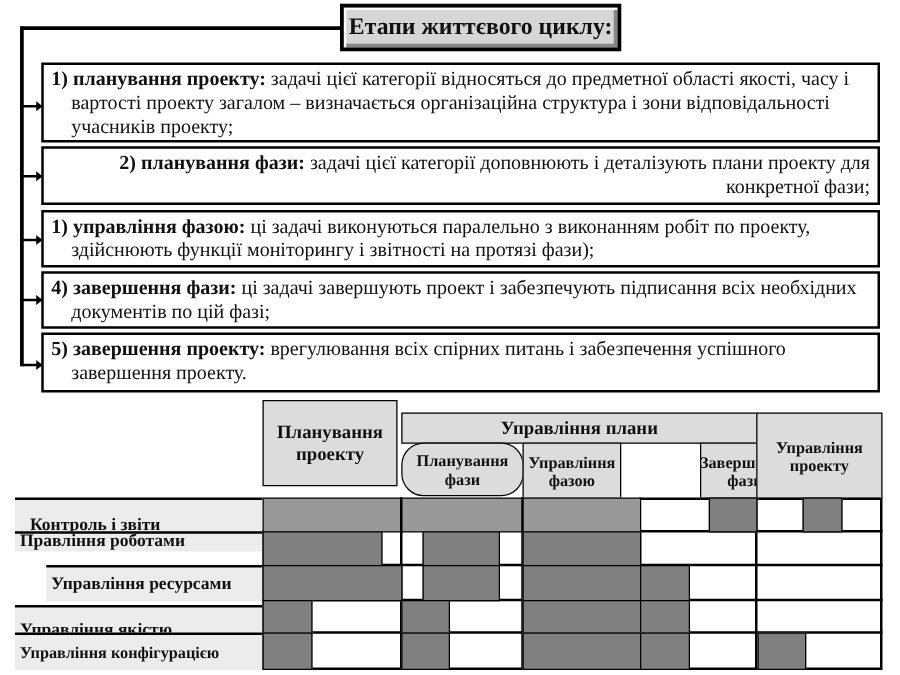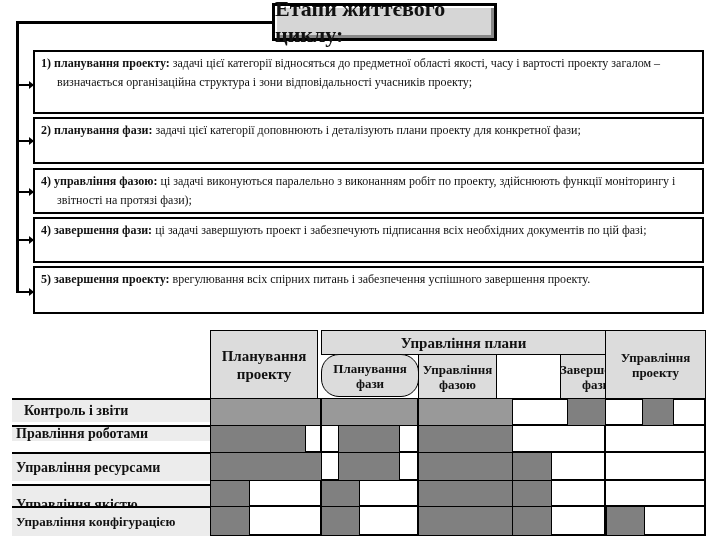--- a/index.html
+++ b/index.html
@@ -1,23 +1,23 @@
 <!DOCTYPE html>
 <html><head>
 <meta charset="utf-8">
 <style>
   html,body{margin:0;padding:0;background:#fff;}
   body{width:720px;height:540px;position:relative;overflow:hidden;font-family:"Liberation Serif","DejaVu Serif",serif;color:#111;}
   .abs{position:absolute;}
   .title-box{left:272px;top:3px;width:225px;height:38px;border:3px solid #000;background:#d6d6d6;box-sizing:border-box;
     box-shadow: inset 2px 2px 0 #fff, inset -3px -3px 0 #888;display:flex;align-items:center;justify-content:center;
-    font-weight:bold;font-size:22px;}
+    font-weight:bold;font-size:19px;}
   .line{background:#000;position:absolute;}
   .stage{position:absolute;left:33px;width:671px;border:2px solid #000;box-sizing:border-box;background:#fff;
-    font-size:12px;line-height:19px;padding:2px 6px 0 6px;}
+    font-size:16px;line-height:19px;padding:2px 6px 0 6px;}
   .stage .txt{display:block;padding-left:16px;text-indent:-16px;}
   .stage b{font-weight:bold;}
   .arrow{position:absolute;left:17px;width:16px;height:2px;background:#000;}
   .arrow::after{content:"";position:absolute;right:-1px;top:-3px;border-left:5px solid #000;border-top:4px solid transparent;border-bottom:4px solid transparent;}
   .gantt{position:absolute;left:0;top:0;}
   .hdr{position:absolute;background:#dcdcdc;border:1.5px solid #000;box-sizing:border-box;display:flex;align-items:center;justify-content:center;text-align:center;font-weight:bold;font-size:13px;line-height:15px;}
   .hdr.big{font-size:15px;line-height:18px;}
   .rowlabel{position:absolute;left:12px;width:198px;background:#ececec;border-top:2px solid #000;box-sizing:border-box;font-weight:bold;font-size:14px;padding-left:4px;display:flex;align-items:center;line-height:14px;}
   .cell{position:absolute;border:1.5px solid #000;box-sizing:border-box;background:#fff;}
   .bar{position:absolute;border:1.5px solid #000;box-sizing:border-box;}
@@ -28,52 +28,52 @@
 <div class="abs title-box">Етапи життєвого циклу:</div>
 
 <div class="line" style="left:17px;top:21px;width:256px;height:3px;"></div>
 <div class="line" style="left:16px;top:21px;width:3px;height:272px;"></div>
 
 <div class="stage" style="top:50px;height:64px;">
   <span class="txt"><b>1) планування проекту:</b><span> задачі цієї категорії відносяться до предметної області якості, часу і вартості проекту загалом – визначається організаційна структура і зони відповідальності учасників проекту;</span></span>
 </div>
 <div class="arrow" style="top:84px;"></div>
 
-<div class="stage" style="top:117px;height:47px;">
+<div class="stage" style="top:117px;height:47px;text-align:right;">
   <span class="txt"><b>2) планування фази:</b><span> задачі цієї категорії доповнюють і деталізують плани проекту для конкретної фази;</span></span>
 </div>
 <div class="arrow" style="top:140px;"></div>
 
 <div class="stage" style="top:168px;height:46px;">
-  <span class="txt"><b>4) управління фазою:</b><span> ці задачі виконуються паралельно з виконанням робіт по проекту, здійснюють функції моніторингу і звітності на протязі фази);</span></span>
+  <span class="txt"><b>1) управління фазою:</b><span> ці задачі виконуються паралельно з виконанням робіт по проекту, здійснюють функції моніторингу і звітності на протязі фази);</span></span>
 </div>
 <div class="arrow" style="top:191px;"></div>
 
 <div class="stage" style="top:217px;height:46px;">
   <span class="txt"><b>4) завершення фази:</b><span> ці задачі завершують проект і забезпечують підписання всіх необхідних документів по цій фазі;</span></span>
 </div>
 <div class="arrow" style="top:239px;"></div>
 
 <div class="stage" style="top:266px;height:48px;">
   <span class="txt"><b>5) завершення проекту:</b><span> врегулювання всіх спірних питань і забезпечення успішного завершення проекту.</span></span>
 </div>
 <div class="arrow" style="top:291px;"></div>
 
 <div class="gantt">
 
-  <div class="hdr big" style="left:210px;top:330px;width:108px;height:69px;">Планування проекту</div>
+  <div class="hdr big" style="left:210px;top:320px;width:108px;height:69px;">Планування проекту</div>
   <div class="hdr big" style="left:321px;top:330px;width:285px;height:25px;">Управління плани</div>
   <div class="hdr" style="left:321px;top:354px;width:98px;height:43px;border-radius:18px;">Планування фази</div>
   <div class="hdr" style="left:418px;top:354px;width:79px;height:45px;">Управління фазою</div>
   <div class="hdr" style="left:512px;top:354px;width:72px;height:45px;margin-left:48px;">Завершення фази</div>
   <div class="hdr" style="left:605px;top:330px;width:101px;height:69px;">Управління проекту</div>
 
-  <div class="rowlabel" style="top:398px;height:24px;padding-left:12px;">Контроль і звіти</div>
+  <div class="rowlabel" style="top:398px;height:43px;padding-left:12px;">Контроль і звіти</div>
   <div class="rowlabel" style="top:425px;height:16px;">Правління роботами</div>
-  <div class="rowlabel" style="top:452px;height:29px;">Управління ресурсами</div>
+  <div class="rowlabel" style="top:452px;height:29px;margin-left:25px;">Управління ресурсами</div>
   <div class="rowlabel" style="top:484px;height:40px;">Управління якістю</div>
   <div class="rowlabel" style="top:506px;height:30px;font-size:13px;">Управління конфігурацією</div>
 
   <div class="cell" style="left:210px;top:398px;width:496px;height:138px;border-width:2px;"></div>
   <div class="line" style="left:210px;top:424px;width:496px;height:2px;"></div>
   <div class="line" style="left:210px;top:451px;width:496px;height:2px;"></div>
   <div class="line" style="left:210px;top:479px;width:496px;height:2px;"></div>
   <div class="line" style="left:210px;top:505px;width:496px;height:2px;"></div>
   <div class="line" style="left:320px;top:398px;width:2px;height:138px;"></div>
   <div class="line" style="left:417px;top:398px;width:2px;height:138px;"></div>

